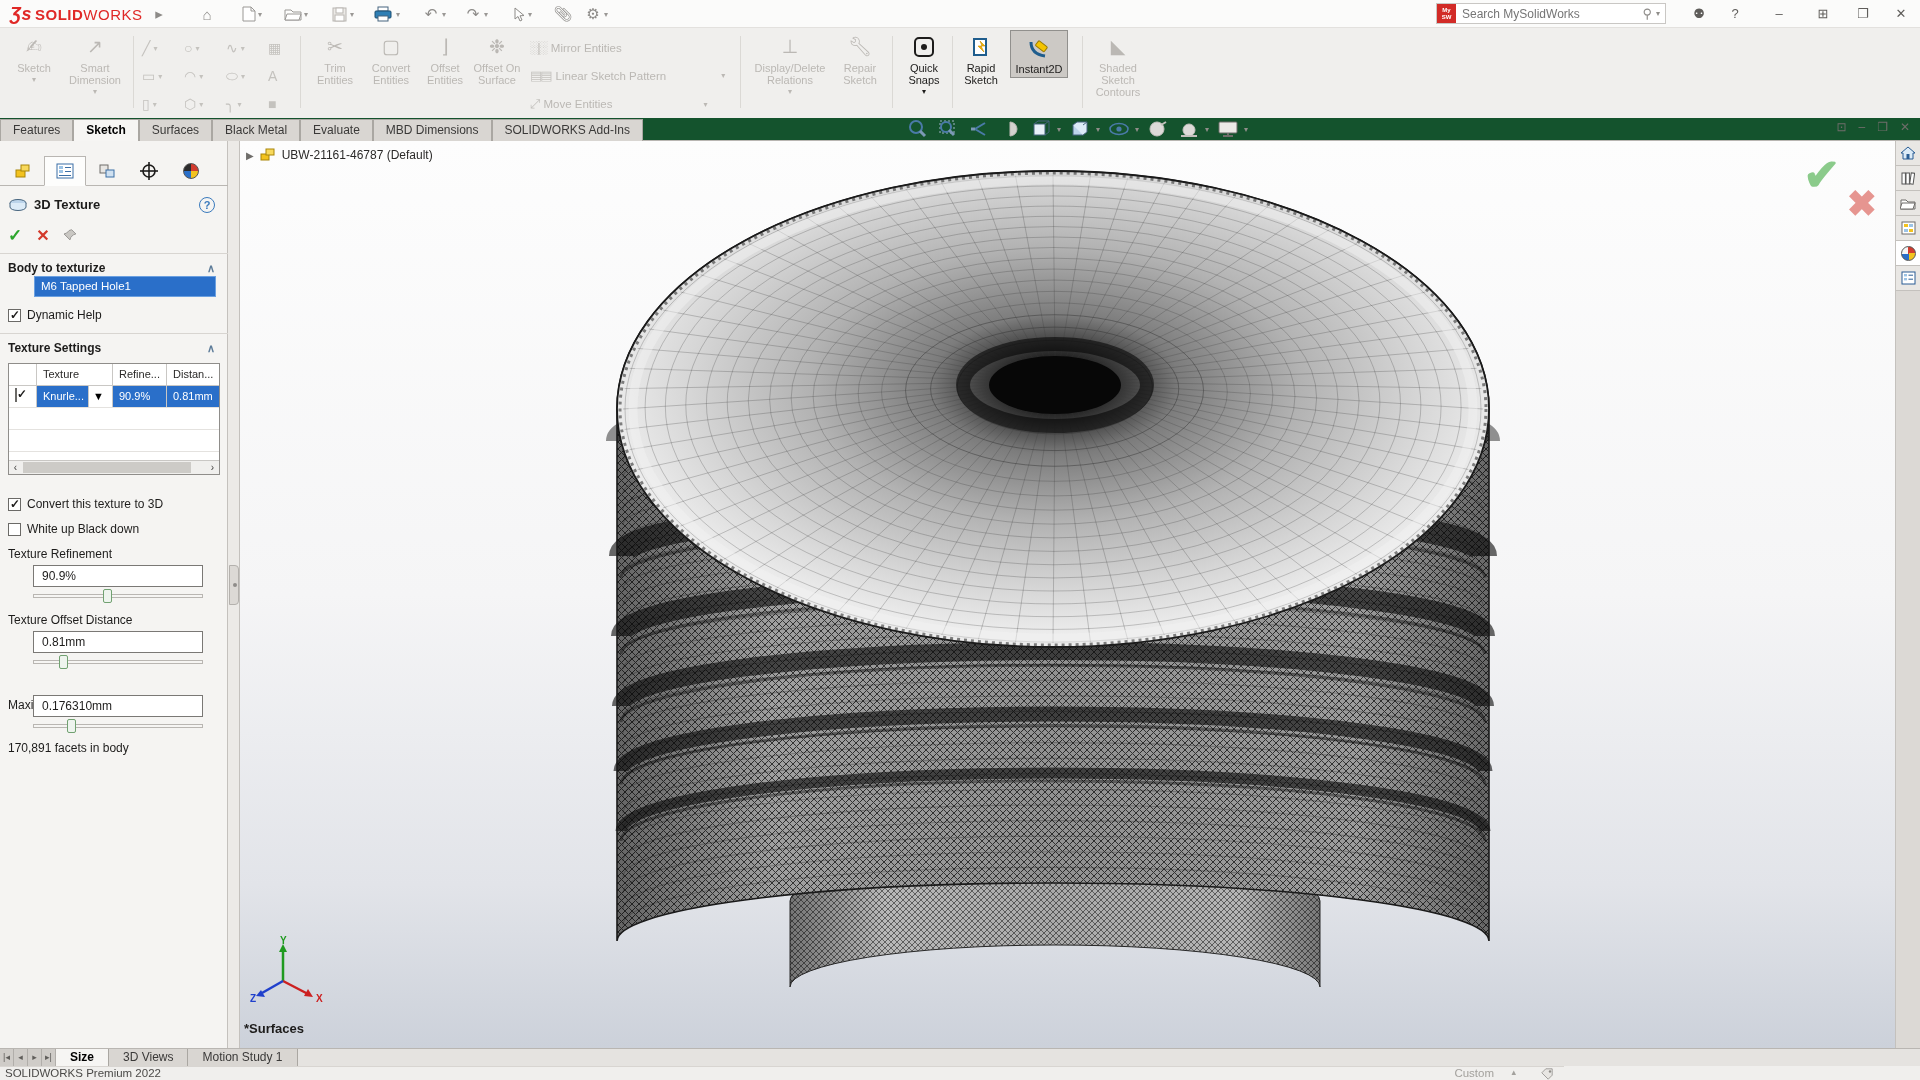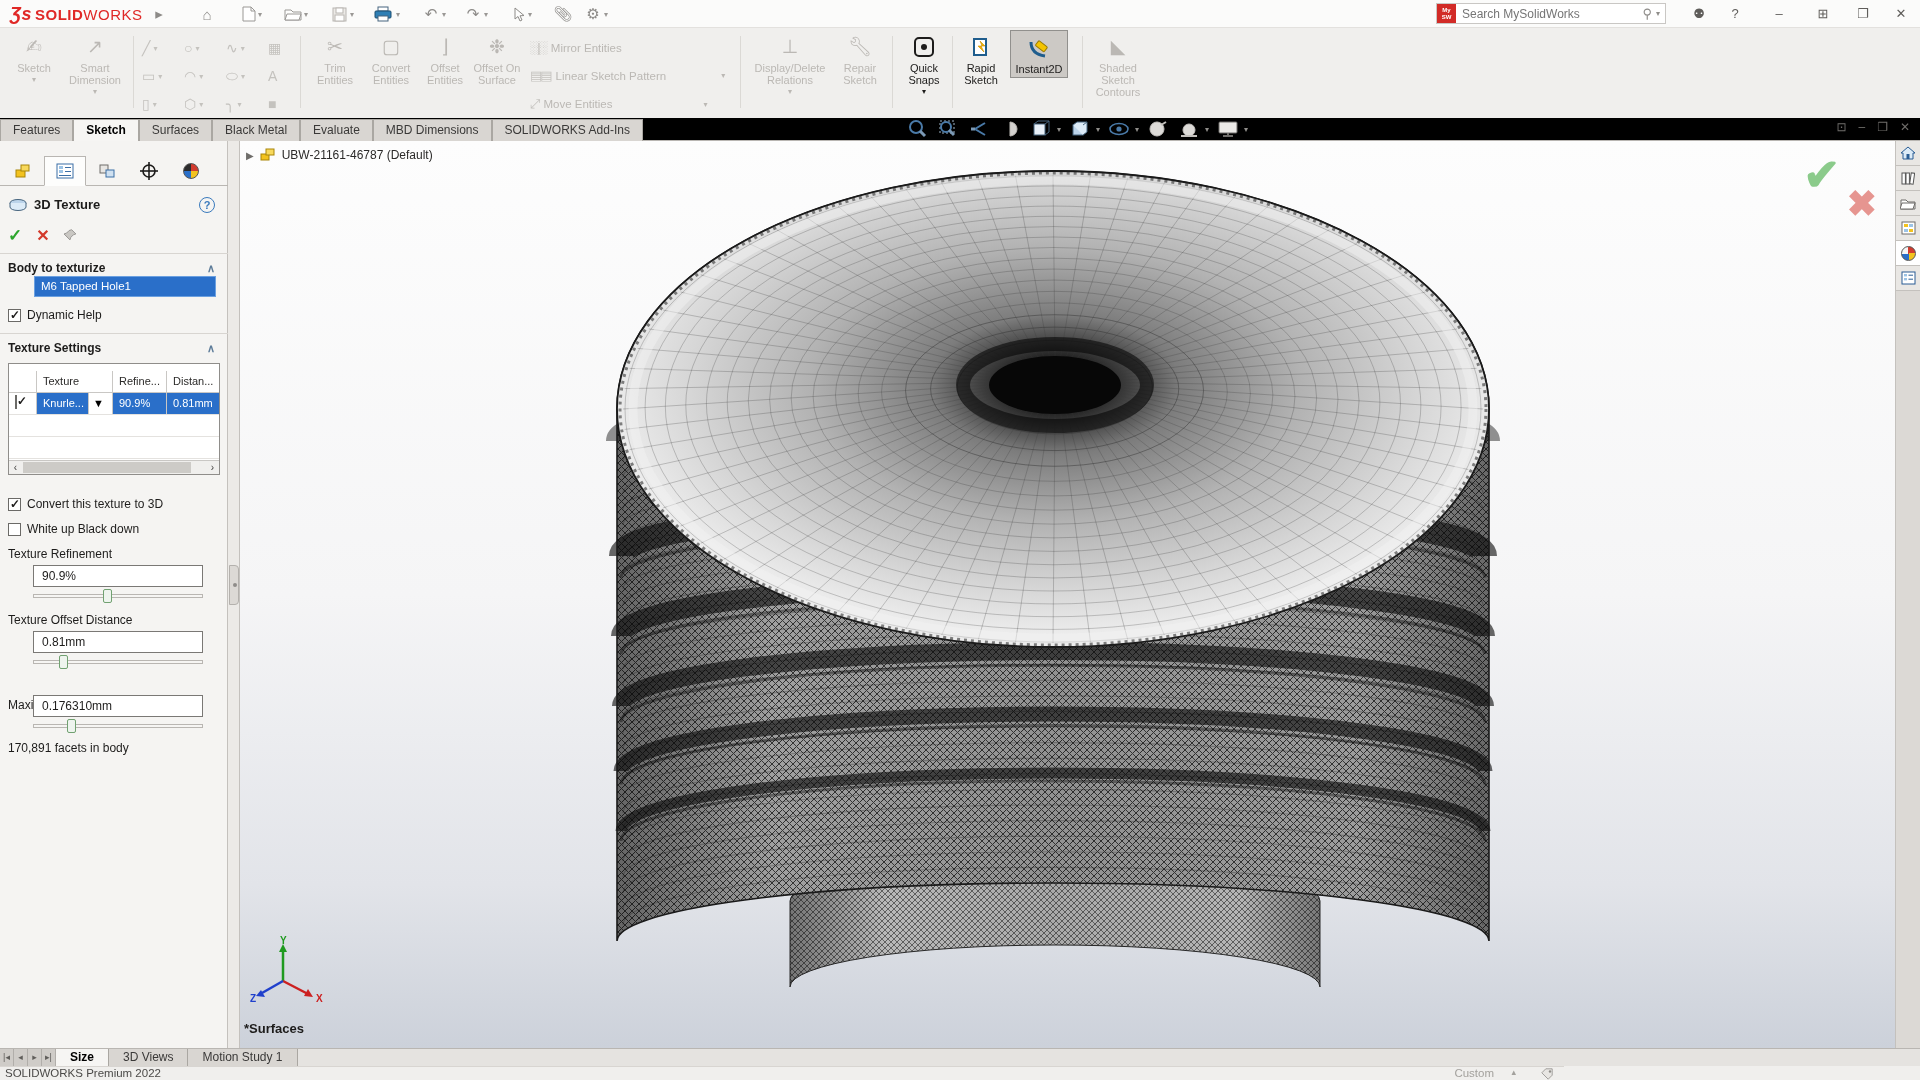--- a/index.html
+++ b/index.html
@@ -25,21 +25,21 @@
   .rbtn .ric { height:26px; display:flex; align-items:center; justify-content:center; font-size:19px; margin-bottom:2px; }
   .rbtn.on { color:#1d1c1b; }
   .rbtn.pressed { background:#ccc9c5; border:1px solid #91908d; padding:0 4px 2px 4px; top:2px; }
   .rbtn.pressed .ric{ margin-top:4px; }
   .mini { position:absolute; display:flex; align-items:center; gap:3px; color:#c4c2be; font-size:14px; }
   .mini .mc { font-size:8px; color:#c4c2be; }
   .rrow { position:absolute; display:flex; align-items:center; gap:5px; font-size:11.5px; color:#bbb8b4; }
   .rrow .gi { font-size:13px; color:#c4c2be; letter-spacing:-2px; }
 
   
-  #tabrow { position:absolute; left:0; top:118px; width:1920px; height:23px; background:#000000; border-bottom:1px solid #b9b6b2; }
+  #tabrow { position:absolute; left:0; top:118px; width:1920px; height:23px; background:#14532d; border-bottom:1px solid #b9b6b2; }
   .ctab { float:left; height:22px; margin-top:1px; padding:0 12px; font-size:12px; color:#3a3938; background:#d9d6d2; border:1px solid #aaa7a2; border-bottom:none; line-height:21px; }
   .ctab.active { background:#f6f5f3; font-weight:bold; height:23px; color:#000; }
   #hud { position:absolute; left:905px; top:119px; display:flex; align-items:center; gap:7px; }
   .hud-ic { width:24px; height:20px; display:flex; align-items:center; justify-content:center; }
   .hud-caret { font-size:8px; color:#8f8d8a; margin-left:-3px; }
   #docwin-ctrls { position:absolute; right:10px; top:120px; display:flex; gap:12px; color:#6f6d6a; font-size:12px; }
 
   
   #pm { position:absolute; left:0; top:141px; width:228px; height:907px; background:#f5f4f2; border-right:1px solid #c4c1bd; font-size:12px; color:#1d1c1b; }
   #pm-tabs { position:absolute; left:0; top:15px; width:228px; height:30px; border-bottom:1px solid #b9b6b2; display:flex; padding-left:2px; }
@@ -53,21 +53,21 @@
   .pm-hr { position:absolute; left:0; width:228px; height:1px; background:#d8d5d1; }
   .grp-label { position:absolute; left:8px; font-weight:bold; font-size:12px; color:#1d1c1b; }
   .grp-caret { position:absolute; right:12px; color:#5f7d9a; font-size:11px; font-weight:bold; }
   #body-listbox { position:absolute; left:34px; top:135px; width:182px; height:21px; background:#2a6fc9; border:1px solid #6ba0e0; color:#fff; font-size:11.5px; line-height:19px; padding-left:6px; }
   .cb-row { position:absolute; left:8px; display:flex; align-items:center; gap:6px; font-size:12px; }
   .cb { width:13px; height:13px; background:#fff; border:1px solid #6b6a67; position:relative; }
   .cb.checked::after { content:"\2713"; position:absolute; left:1px; top:-2px; font-size:12px; font-weight:bold; color:#1d1c1b; }
 
   
   #tex-table { position:absolute; left:8px; top:222px; width:212px; height:112px; background:#fff; border:1px solid #8f8d8a; }
-  .tt-hrow { display:flex; height:22px; border-bottom:1px solid #c9c7c4; font-size:11px; color:#2b2a29;margin-top:7px; }
+  .tt-hrow { display:flex; height:22px; border-bottom:1px solid #c9c7c4; font-size:11px; color:#2b2a29; }
   .tt-hc { border-right:1px solid #c9c7c4; padding:4px 0 0 6px; }
   .tt-row { display:flex; height:22px; border-bottom:1px solid #e4e2df; font-size:11px; }
   .tt-sel { background:#2a6fc9; color:#fff; }
   .tt-cell { border-right:1px solid #c9c7c4; padding:4px 0 0 6px; }
   #tt-scroll { position:absolute; left:0; bottom:0; width:210px; height:14px; background:#f0efed; border-top:1px solid #c9c7c4; }
   #tt-thumb { position:absolute; left:14px; top:1px; width:168px; height:11px; background:#cdcbc7; }
   .tt-arrow { position:absolute; top:0px; font-size:10px; color:#434240; width:13px; text-align:center; line-height:13px; }
 
   .pm-input { position:absolute; left:33px; width:170px; height:22px; background:#fff; border:1px solid #7a7875; font-size:12px; color:#1d1c1b; padding:3px 0 0 8px; }
   .slider { position:absolute; left:33px; width:170px; height:14px; }

